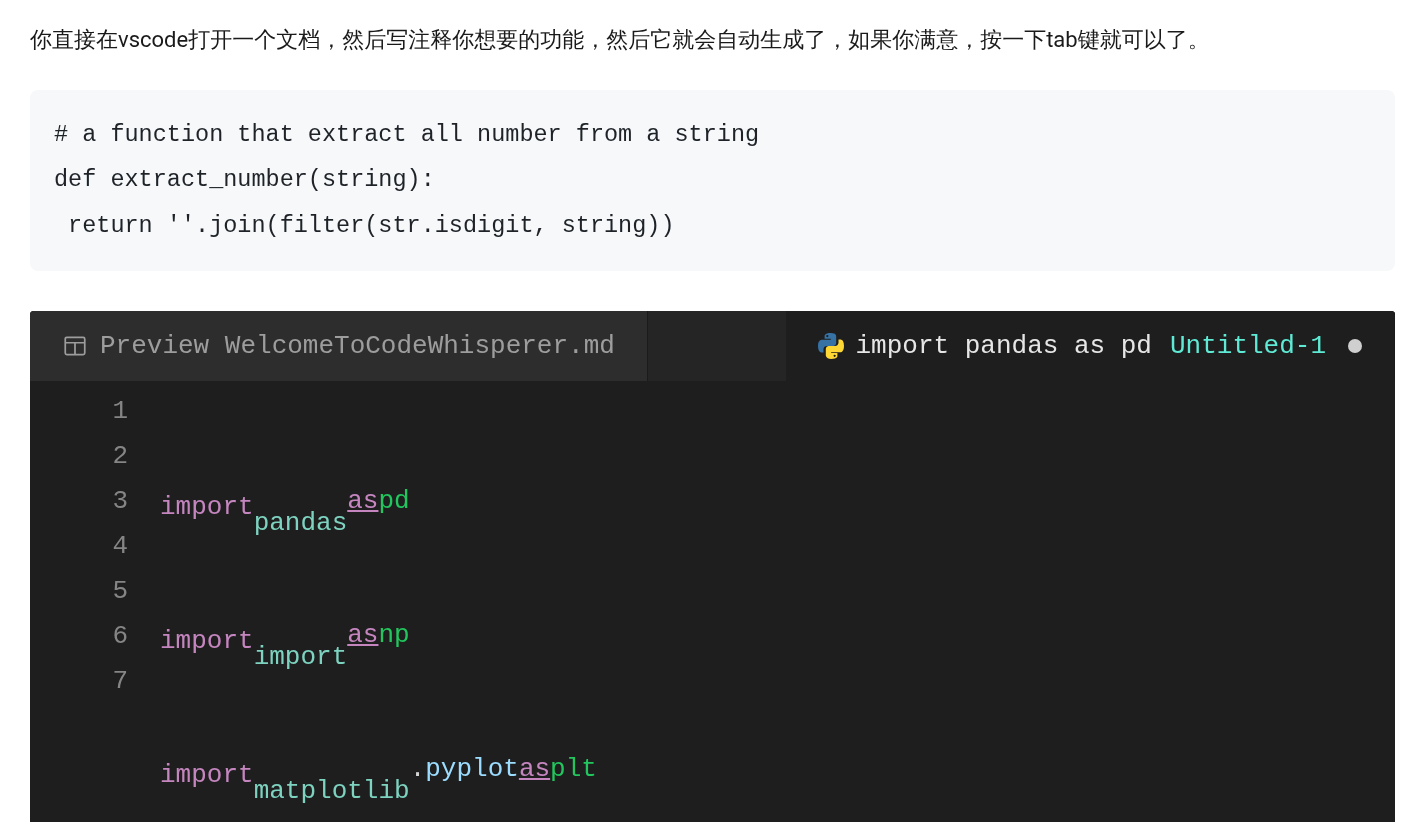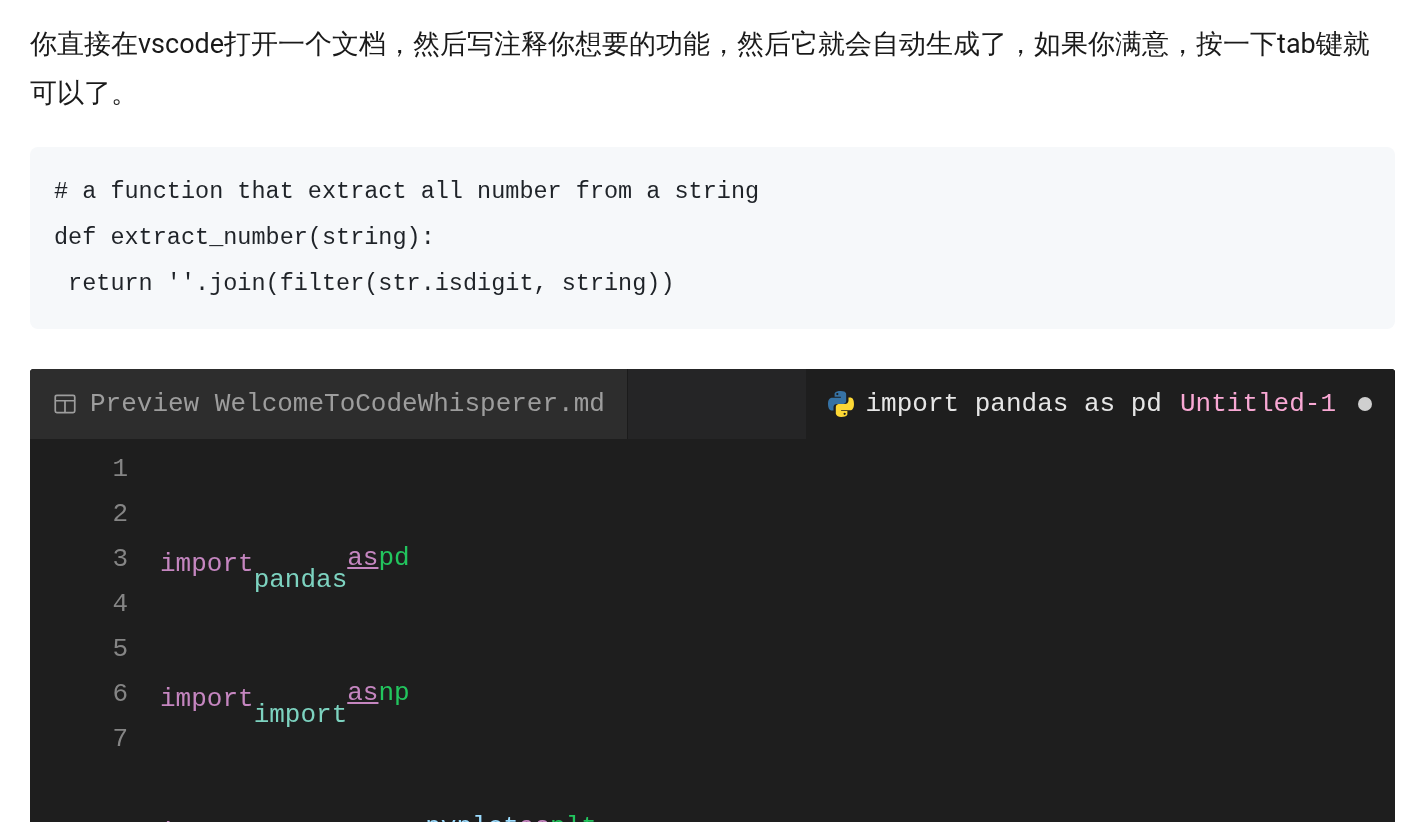--- a/index.html
+++ b/index.html
@@ -6,21 +6,21 @@
     body {
       font-family: -apple-system, BlinkMacSystemFont, "Segoe UI", Roboto, "Helvetica Neue", Arial, "PingFang SC", "Hiragino Sans GB", "Microsoft YaHei", sans-serif;
       background: #ffffff;
       color: #1a1a1a;
       width: 1425px;
       height: 822px;
       overflow: hidden;
       padding: 20px 30px 0 30px;
     }
     .description {
-      font-size: 27px;
+      font-size: 22px;
       line-height: 1.8;
       color: #1a1a1a;
       max-width: 1380px;
       margin-bottom: 30px;
     }
     .code-block-light {
       background: #f6f8fa;
       border-radius: 8px;
       padding: 22px 24px;
       font-family: Liberation Mono, monospace;
@@ -39,21 +39,21 @@
     }
     .tab-bar {
       display: flex;
       align-items: stretch;
       background: #252526;
       height: 70px;
     }
     .tab {
       display: flex;
       align-items: center;
-      padding: 0 22px;
+      padding: 0 32px;
       gap: 12px;
       font-size: 26px;
       cursor: pointer;
       white-space: nowrap;
       border-right: 1px solid #1b1b1b;
     }
     .tab.inactive {
       background: #2d2d2d;
       color: #9d9d9d;
     }
@@ -70,21 +70,21 @@
       width: 26px;
       height: 26px;
       flex-shrink: 0;
     }
     .tab .python-icon {
       width: 26px;
       height: 26px;
       flex-shrink: 0;
     }
     .tab .filename-secondary {
-      color: #f9a8d4;
+      color: #5eead4;
       margin-left: 6px;
     }
     .tab .dirty-dot {
       width: 14px;
       height: 14px;
       border-radius: 50%;
       background: #cfcfcf;
       margin-left: 10px;
       flex-shrink: 0;
     }

